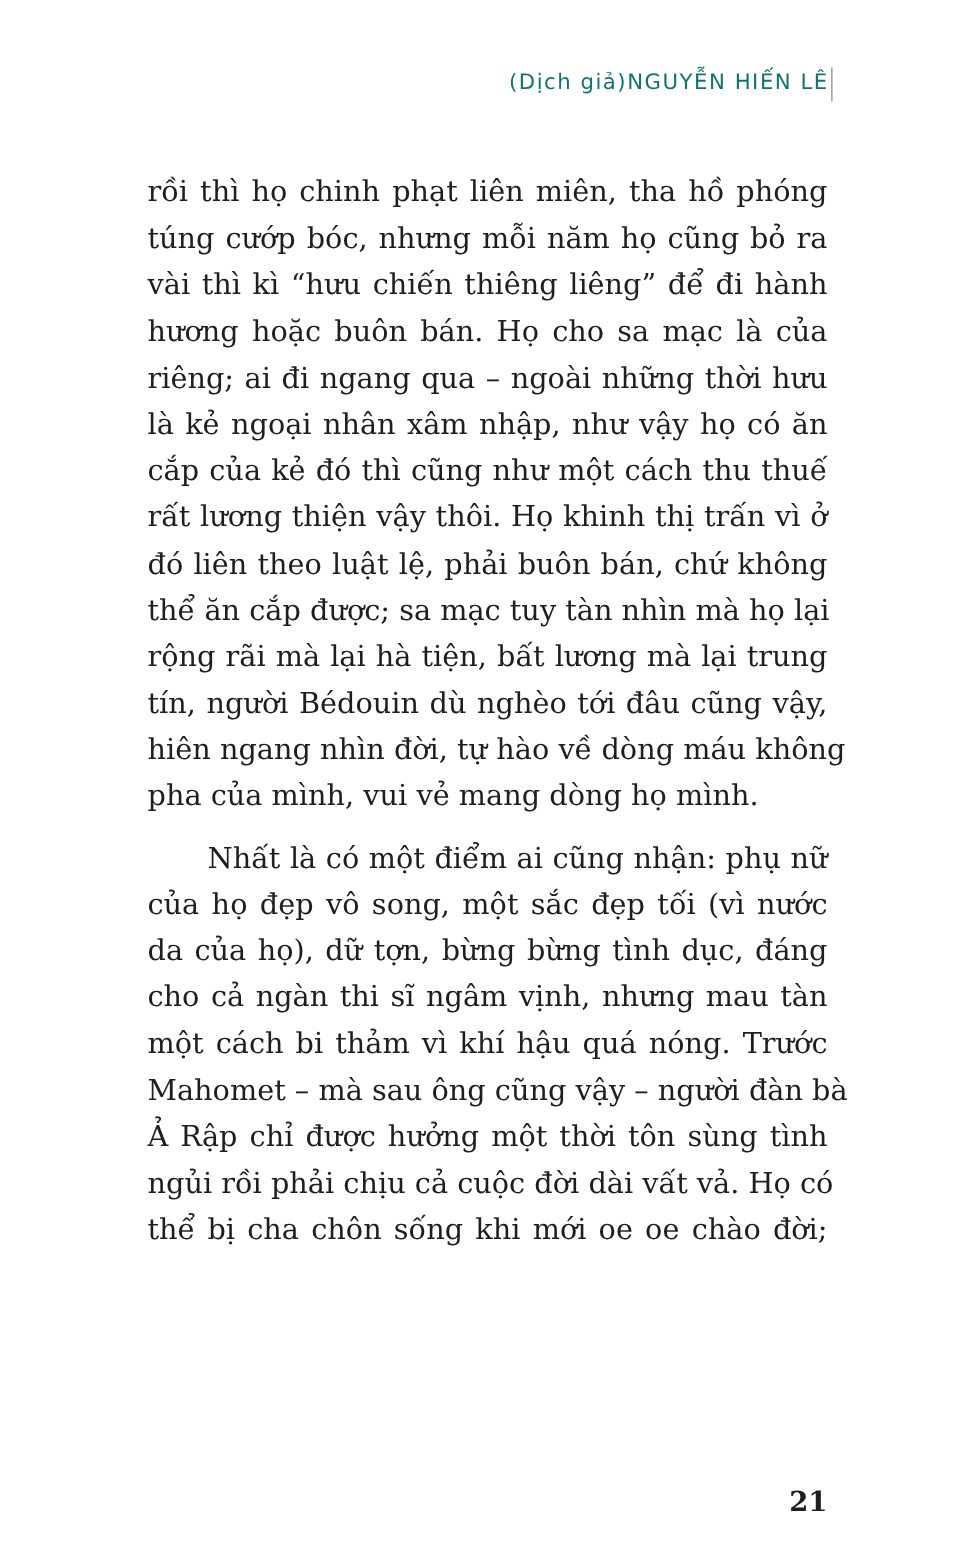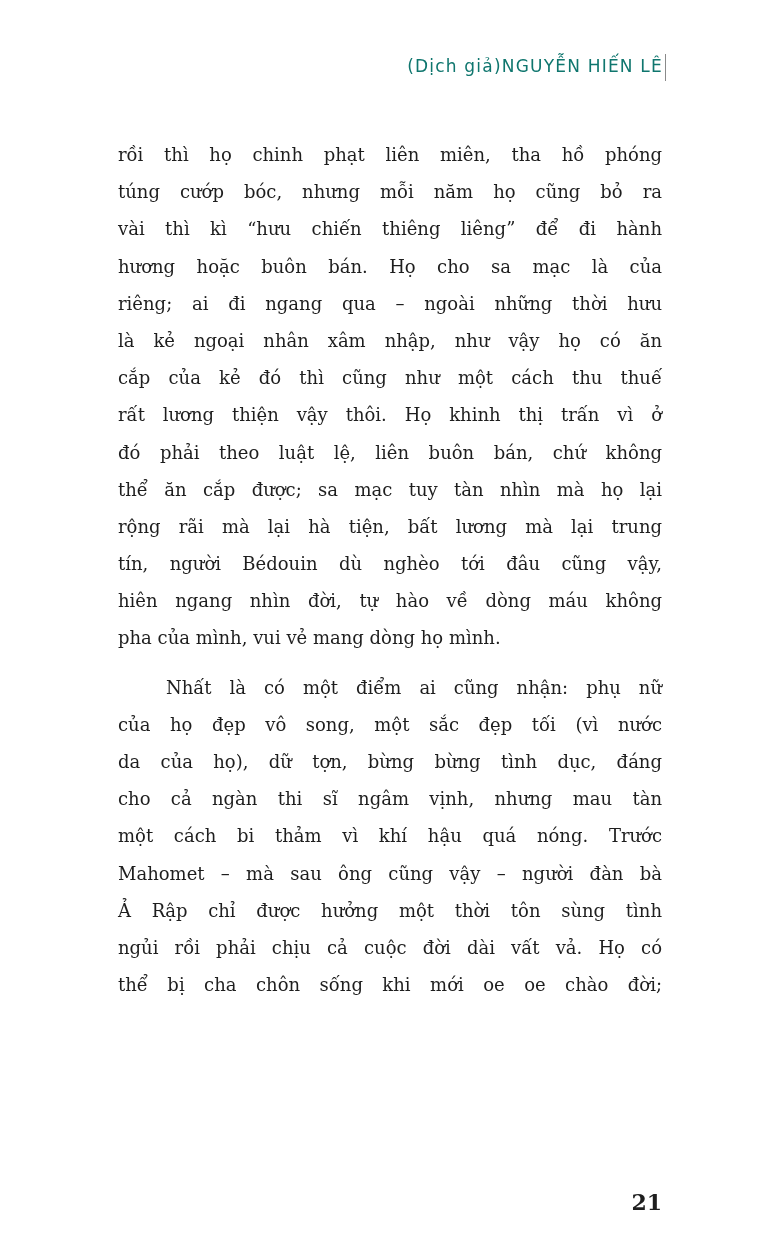--- a/index.html
+++ b/index.html
@@ -39,21 +39,21 @@
       width: 1px;
       height: 27px;
       background: #8a8a8a;
     }
     .body-text {
       position: absolute;
       left: 118px;
       top: 136px;
       width: 544px;
       font-family: "DejaVu Serif", serif;
-      font-size: 18px;
+      font-size: 23px;
       color: #1e1e1e;
     }
     .line {
       display: block;
       height: 37.2px;
       line-height: 37.2px;
       white-space: nowrap;
       text-align: justify;
       text-align-last: justify;
       overflow: visible;
@@ -92,21 +92,21 @@
   <div class="body-text">
     <div>
       <span class="line">rồi thì họ chinh phạt liên miên, tha hồ phóng</span>
       <span class="line">túng cướp bóc, nhưng mỗi năm họ cũng bỏ ra</span>
       <span class="line">vài thì kì “hưu chiến thiêng liêng” để đi hành</span>
       <span class="line">hương hoặc buôn bán. Họ cho sa mạc là của</span>
       <span class="line">riêng; ai đi ngang qua – ngoài những thời hưu</span>
       <span class="line">là kẻ ngoại nhân xâm nhập, như vậy họ có ăn</span>
       <span class="line">cắp của kẻ đó thì cũng như một cách thu thuế</span>
       <span class="line">rất lương thiện vậy thôi. Họ khinh thị trấn vì ở</span>
-      <span class="line">đó phải theo luật lệ, liên buôn bán, chứ không</span>
+      <span class="line">đó liên theo luật lệ, phải buôn bán, chứ không</span>
       <span class="line">thể ăn cắp được; sa mạc tuy tàn nhìn mà họ lại</span>
       <span class="line">rộng rãi mà lại hà tiện, bất lương mà lại trung</span>
       <span class="line">tín, người Bédouin dù nghèo tới đâu cũng vậy,</span>
       <span class="line">hiên ngang nhìn đời, tự hào về dòng máu không</span>
       <span class="line last">pha của mình, vui vẻ mang dòng họ mình.</span>
     </div>
     <div class="para-gap"></div>
     <div>
       <span class="line indent">Nhất là có một điểm ai cũng nhận: phụ nữ</span>
       <span class="line">của họ đẹp vô song, một sắc đẹp tối (vì nước</span>

